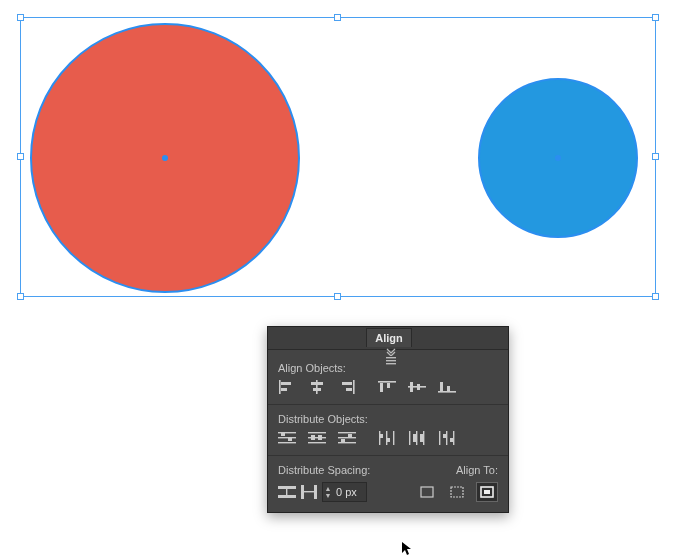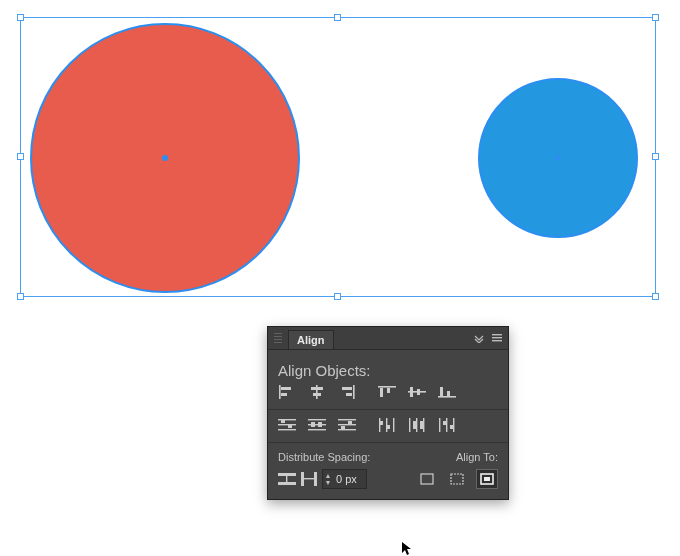--- a/index.html
+++ b/index.html
@@ -91,20 +91,21 @@
     box-shadow: 0 4px 12px rgba(0,0,0,.35);
   }
 
   .panel-tabbar {
     display: flex;
     align-items: center;
     height: 22px;
     background: #3e3e3e;
     border-bottom: 1px solid #2a2a2a;
     padding: 0 4px 0 6px;
+    flex-direction: column;
   }
   .tab-grip {
     width: 8px;
     height: 10px;
     margin-right: 6px;
     background: repeating-linear-gradient(to bottom, #777 0 1px, transparent 1px 3px);
     opacity: .6;
   }
   .tab {
     font-weight: 600;
@@ -128,21 +129,21 @@
     margin-left: 4px;
   }
   .pp-btn svg { display:block; }
 
   .panel-body {
     padding: 8px 10px 10px 10px;
   }
   .sect-label {
     color: #c6c6c6;
     margin: 4px 0 6px 0;
-    font-size: 15px;
+    font-size: 11px;
   }
   .row {
     display: flex;
     align-items: center;
     gap: 22px;
     margin-bottom: 10px;
   }
   .group3 { display:flex; gap:12px; }
   .ico {
     width: 18px;
@@ -321,20 +322,21 @@
               <rect x="0" y="11" width="18" height="1.6" fill="#ccc"></rect>
               <rect x="2" y="2" width="3" height="9" fill="#ccc"></rect>
               <rect x="9" y="6" width="3" height="5" fill="#ccc"></rect>
             </svg>
         </span>
       </div>
     </div>
 
     <hr class="sep">
 
+    <div class="sect-label">Distribute Objects:</div>
 
     <div class="row">
       <div class="group3">
         <span class="ico">
           <svg width="18" height="14">
               <rect x="0" y="1" width="18" height="1.4" fill="#ccc"></rect>
               <rect x="0" y="6" width="18" height="1.4" fill="#ccc"></rect>
               <rect x="0" y="11" width="18" height="1.4" fill="#ccc"></rect>
               <rect x="3" y="2" width="4" height="3" fill="#ccc"></rect>
               <rect x="10" y="7" width="4" height="3" fill="#ccc"></rect>

